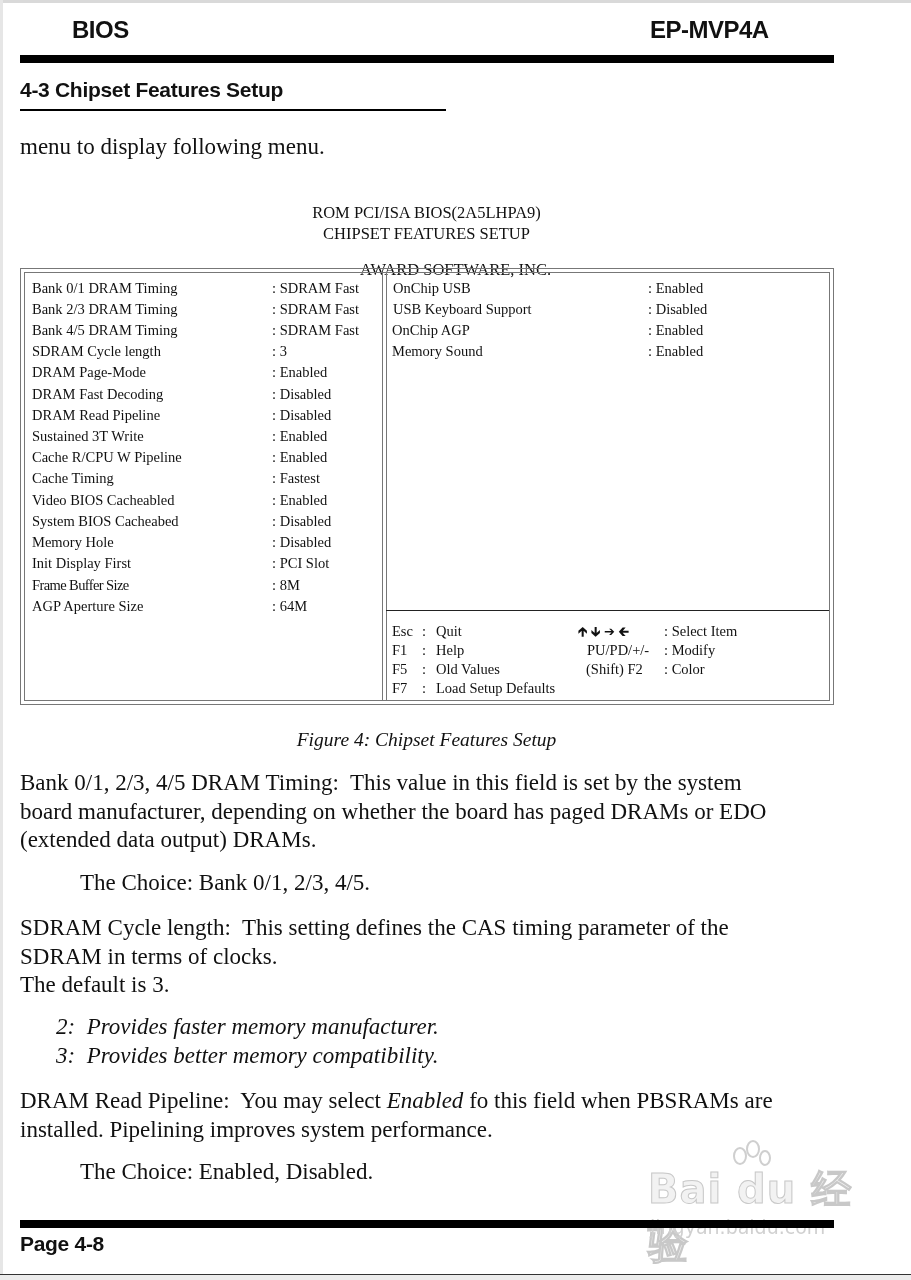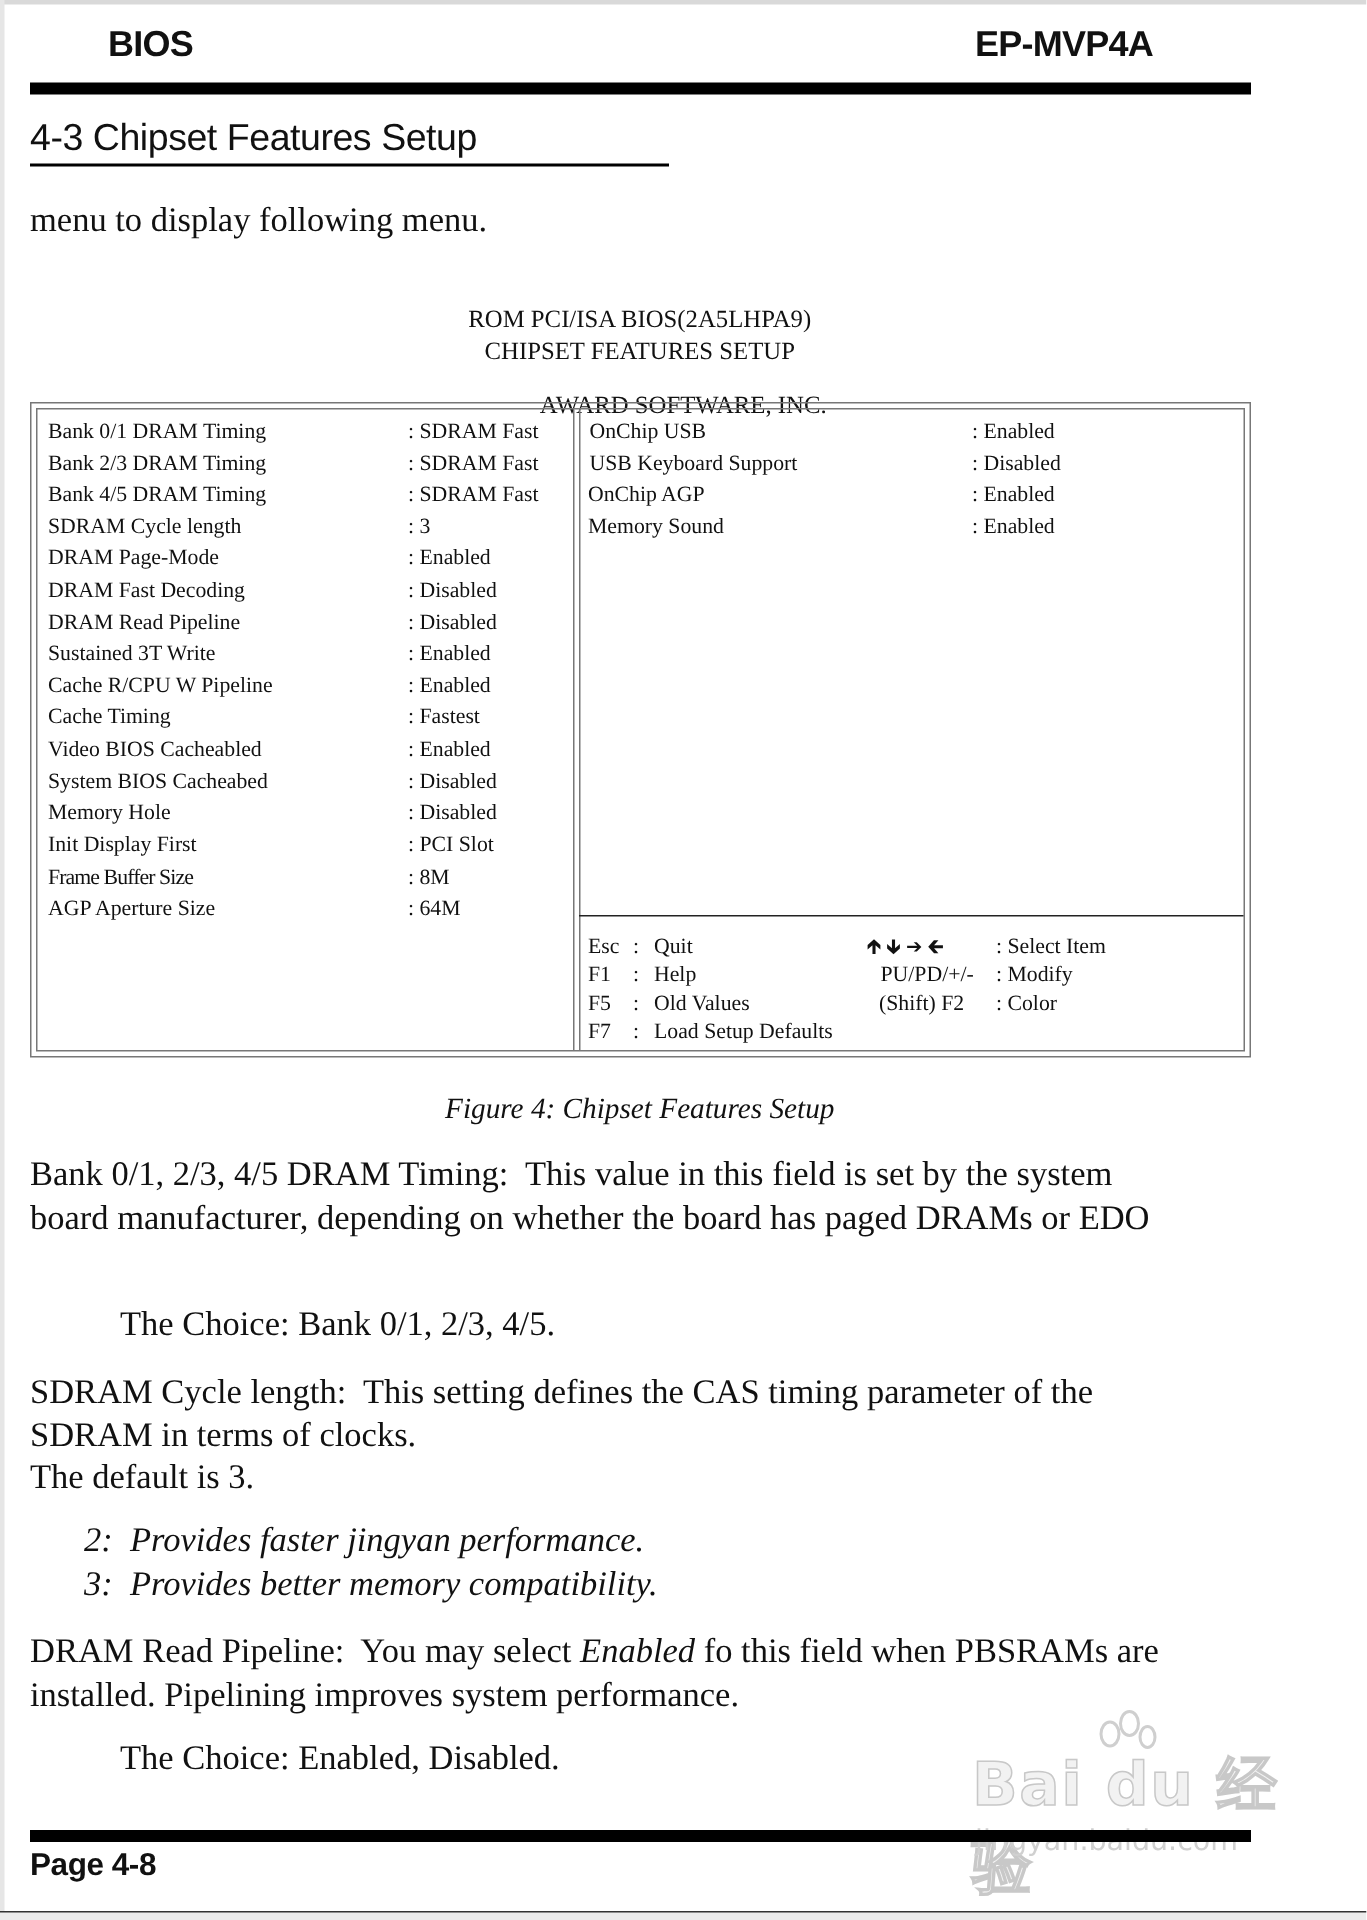--- a/index.html
+++ b/index.html
@@ -10,21 +10,21 @@
     }
     .frame-top { position: absolute; left: 0; top: 0; width: 911px; height: 3px; background: #d9d9d9; }
     .frame-left { position: absolute; left: 0; top: 0; width: 3px; height: 1280px; background: #e6e6e6; }
     .frame-bottom { position: absolute; left: 0; top: 1274px; width: 911px; height: 6px; background: #ececec; border-top: 1px solid #333; }
 
     .hdr { position: absolute; top: 16px; font-family: "Liberation Sans", sans-serif; font-weight: bold; font-size: 24px; letter-spacing: -0.5px; }
     .hdr-left { left: 72px; }
     .hdr-right { left: 650px; }
     .rule-thick { position: absolute; left: 20px; width: 814px; height: 8px; background: #000; }
 
-    .section-title { position: absolute; left: 20px; top: 78px; font-family: "Liberation Sans", sans-serif; font-weight: normal; font-size: 25px; letter-spacing: -0.3px; }
+    .section-title { position: absolute; left: 20px; top: 78px; font-family: "Liberation Sans", sans-serif; font-weight: bold; font-size: 21px; letter-spacing: -0.3px; }
     .section-underline { position: absolute; left: 20px; top: 109px; width: 426px; height: 2px; background: #000; }
 
     .p { position: absolute; left: 20px; font-size: 23px; line-height: 28.5px; width: 830px; }
     .intro { top: 133px; }
 
     .caption-line { position: absolute; left: 0; width: 853px; text-align: center; font-size: 16.5px; line-height: 21px; }
 
     .bios-box { position: absolute; left: 20px; top: 268px; width: 812px; height: 435px; border: 1px solid #777; }
     .bios-inner { position: absolute; left: 3px; top: 3px; right: 3px; bottom: 3px; border: 1px solid #777; }
     .vdiv1 { position: absolute; left: 357px; top: 0; bottom: 0; width: 1px; background: #777; }
@@ -184,29 +184,30 @@
       <div class="keys" style="left:639px;top:387px;">: Color</div>
     </div>
   </div>
 </div>
 
 <div class="figcap">Figure 4:  Chipset Features Setup</div>
 
 <div class="p" style="top:769px;">
   <div><span class="bold">Bank 0/1, 2/3, 4/5 DRAM Timing</span><span>:</span><span style="white-space:pre;">  This value in this field is set by the system</span></div>
   <div>board manufacturer, depending on whether the board has paged DRAMs or EDO</div>
+  <div>(extended data output) DRAMs.</div>
 </div>
 <div class="indent" style="top:870px;">The Choice: Bank 0/1, 2/3, 4/5.</div>
 
 <div class="p" style="top:914px;">
   <div><span class="bold">SDRAM Cycle length</span><span>:</span><span style="white-space:pre;">  This setting defines the CAS timing parameter of the</span></div>
   <div>SDRAM in terms of clocks.</div>
   <div>The default is 3.</div>
 </div>
-<div class="opt" style="top:1014px;"><span class="bold">2</span><span style="white-space:pre;">:  Provides faster jingyan performance.</span></div>
+<div class="opt" style="top:1014px;"><span class="bold">2</span><span style="white-space:pre;">:  Provides faster memory manufacturer.</span></div>
 <div class="opt" style="top:1043px;"><span class="bold">3</span><span style="white-space:pre;">:  Provides better memory compatibility.</span></div>
 
 <div class="p" style="top:1087px;">
   <div><span class="bold">DRAM Read Pipeline</span><span>:</span><span style="white-space:pre;">  You may select </span><span class="ital">Enabled</span><span style="white-space:pre;"> fo this field when PBSRAMs are</span></div>
   <div>installed.  Pipelining improves system performance.</div>
 </div>
 <div class="indent" style="top:1159px;">The Choice: Enabled, Disabled.</div>
 
 <div class="watermark">
   <svg class="wm-paw" viewBox="0 0 50 50">

